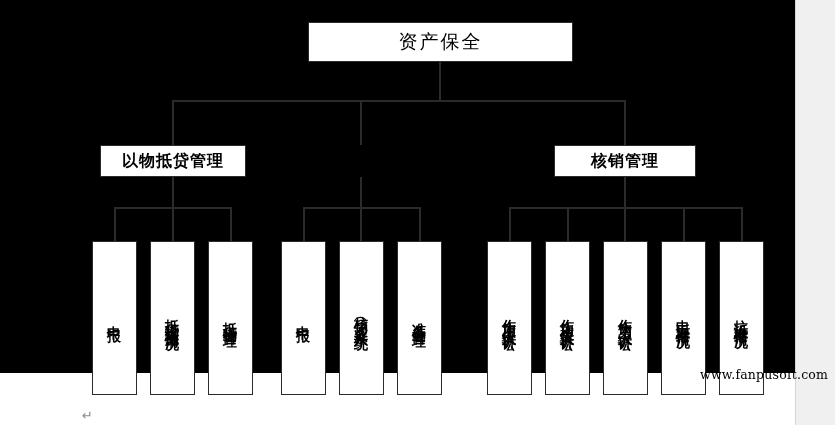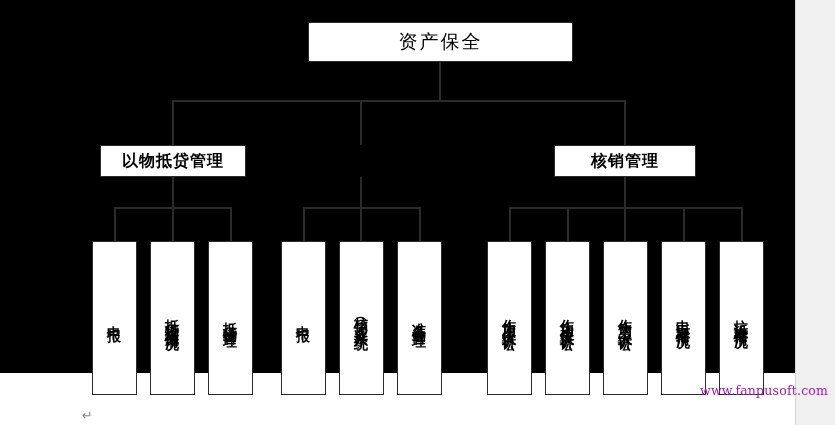--- a/index.html
+++ b/index.html
@@ -125,24 +125,24 @@
   #watermark .wm-name {
     font-size: 25px;
     font-weight: bold;
     color: #8fa4c8;
     letter-spacing: 0px;
     line-height: 30px;
     white-space: nowrap;
   }
   #watermark .wm-url {
     font-size: 12.5px;
-    color: #a21caf;
+    color: #000000;
     letter-spacing: 0.2px;
     font-family: "DejaVu Serif", "Liberation Serif", serif;
-    margin-top: 17px;
+    margin-top: 1px;
     white-space: nowrap;
   }
 </style>
 </head>
 <body>
 
 <div id="page-surface">
 
   <div id="chart">
 

